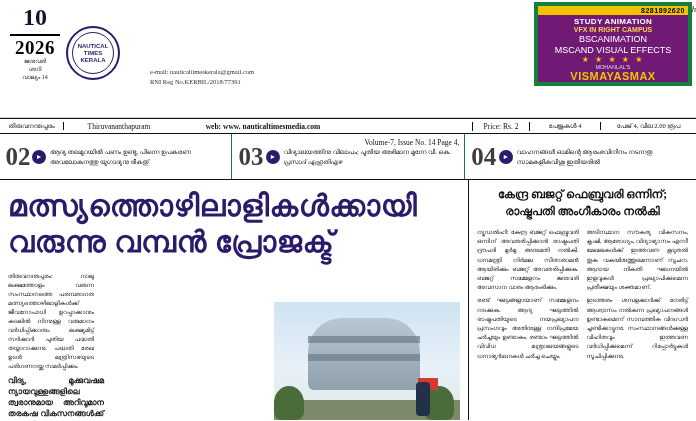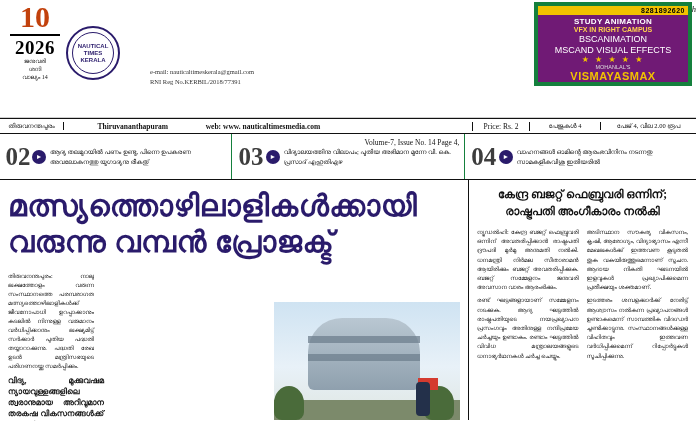--- a/index.html
+++ b/index.html
@@ -17,21 +17,21 @@
   .masthead {
     position: relative;
     height: 118px;
     border-bottom: 1px solid #cfcfcf;
     padding: 2px 6px 0 6px;
   }
   .mh-date {
     position: absolute; left: 8px; top: 2px; width: 54px; text-align: center;
     font-family: "Liberation Serif", serif;
   }
-  .mh-date .day { font-size: 30px; font-weight: bold; line-height: 30px; color:#c2410c; }
+  .mh-date .day { font-size: 24px; font-weight: bold; line-height: 30px; color:#0f172a; }
   .mh-date .rule { height:2px; background:#000; margin: 2px 2px 2px 2px; }
   .mh-date .yr { font-size: 19px; font-weight: bold; line-height: 19px; letter-spacing:0.5px; }
   .mh-date .mon { font-size: 6px; line-height: 8px; color:#222; }
   .mh-date .sm { font-size: 6px; line-height: 8px; color:#222; }
 
   .mh-center {
     position:absolute; left: 68px; top: 4px; width: 440px; text-align: center;
   }
   .mh-name {
     font-family: "Liberation Serif", serif;
@@ -88,21 +88,21 @@
   .ad-l6 { font-size:11px; font-weight:bold; text-align:center; color:#f2c200; letter-spacing:0.5px;}
 
   
   .infobar {
     position:relative; height: 16px; border-bottom: 1px solid #111; border-top:1px solid #111;
     font-family:"Liberation Serif", serif; font-size: 7.5px; color:#111;
     display:flex; align-items:center;
   }
   .ib-cell { padding: 0 6px; white-space: nowrap; }
   .ib-left { width: 64px; text-align:center; border-right:1px solid #111; font-size:6.5px;}
-  .ib-city { width: 110px; text-align:right;font-weight:bold; }
+  .ib-city { width: 110px; text-align:center; }
   .ib-web { flex:1; text-align:center; font-weight:bold; }
   .ib-vol { width: 120px; text-align:center;margin-top:32px; }
   .ib-price { width: 58px; text-align:center; border-left:1px solid #111; border-right:1px solid #111;}
   .ib-pages { width: 70px; text-align:center; font-size:6.5px;}
   .ib-right { width: 96px; text-align:center; border-left:1px solid #111; font-size:6.5px;}
 
   
   .teasers {
     display:flex; height: 46px; border-bottom: 1px solid #111;
   }

